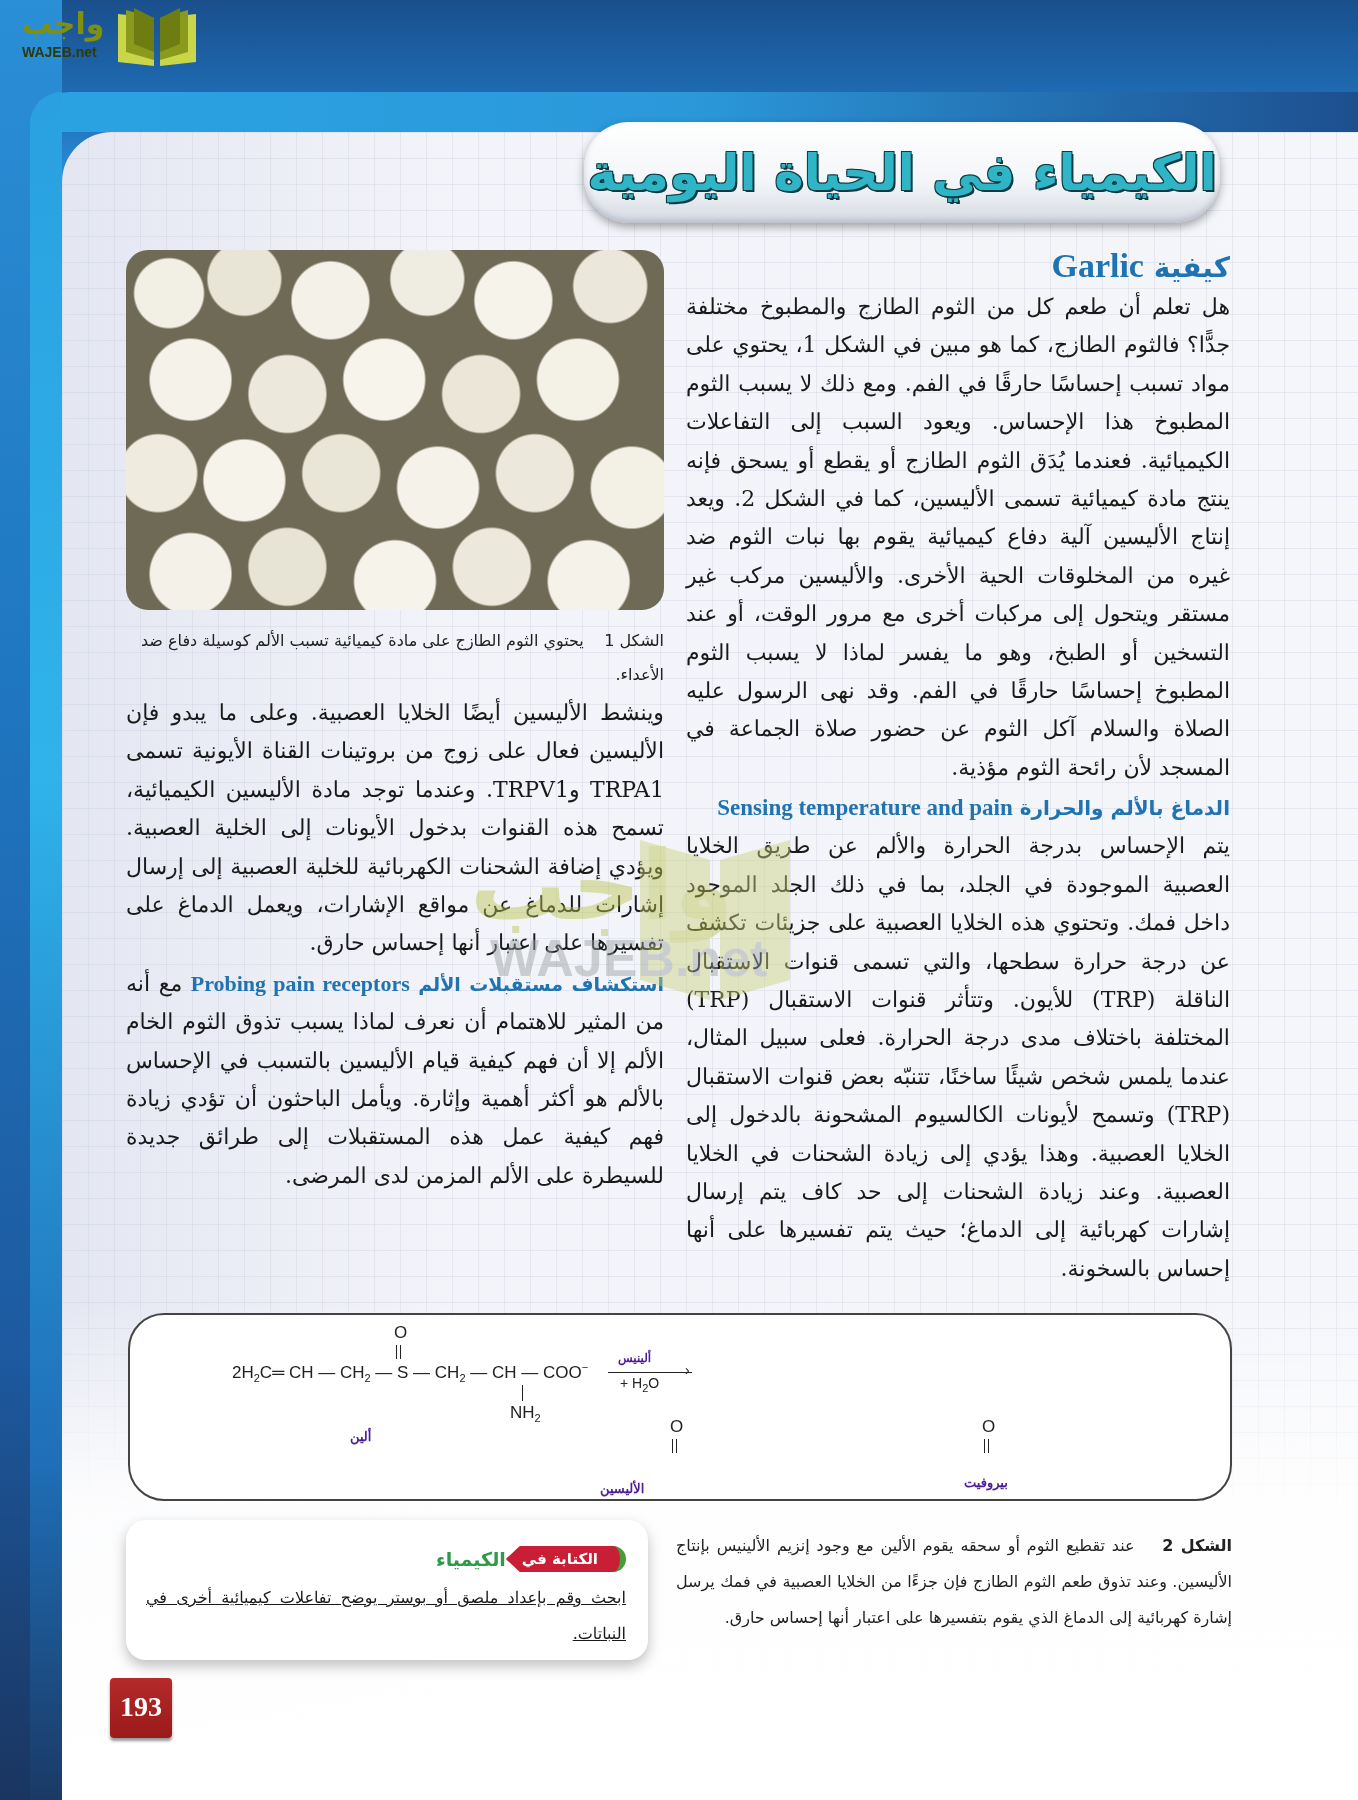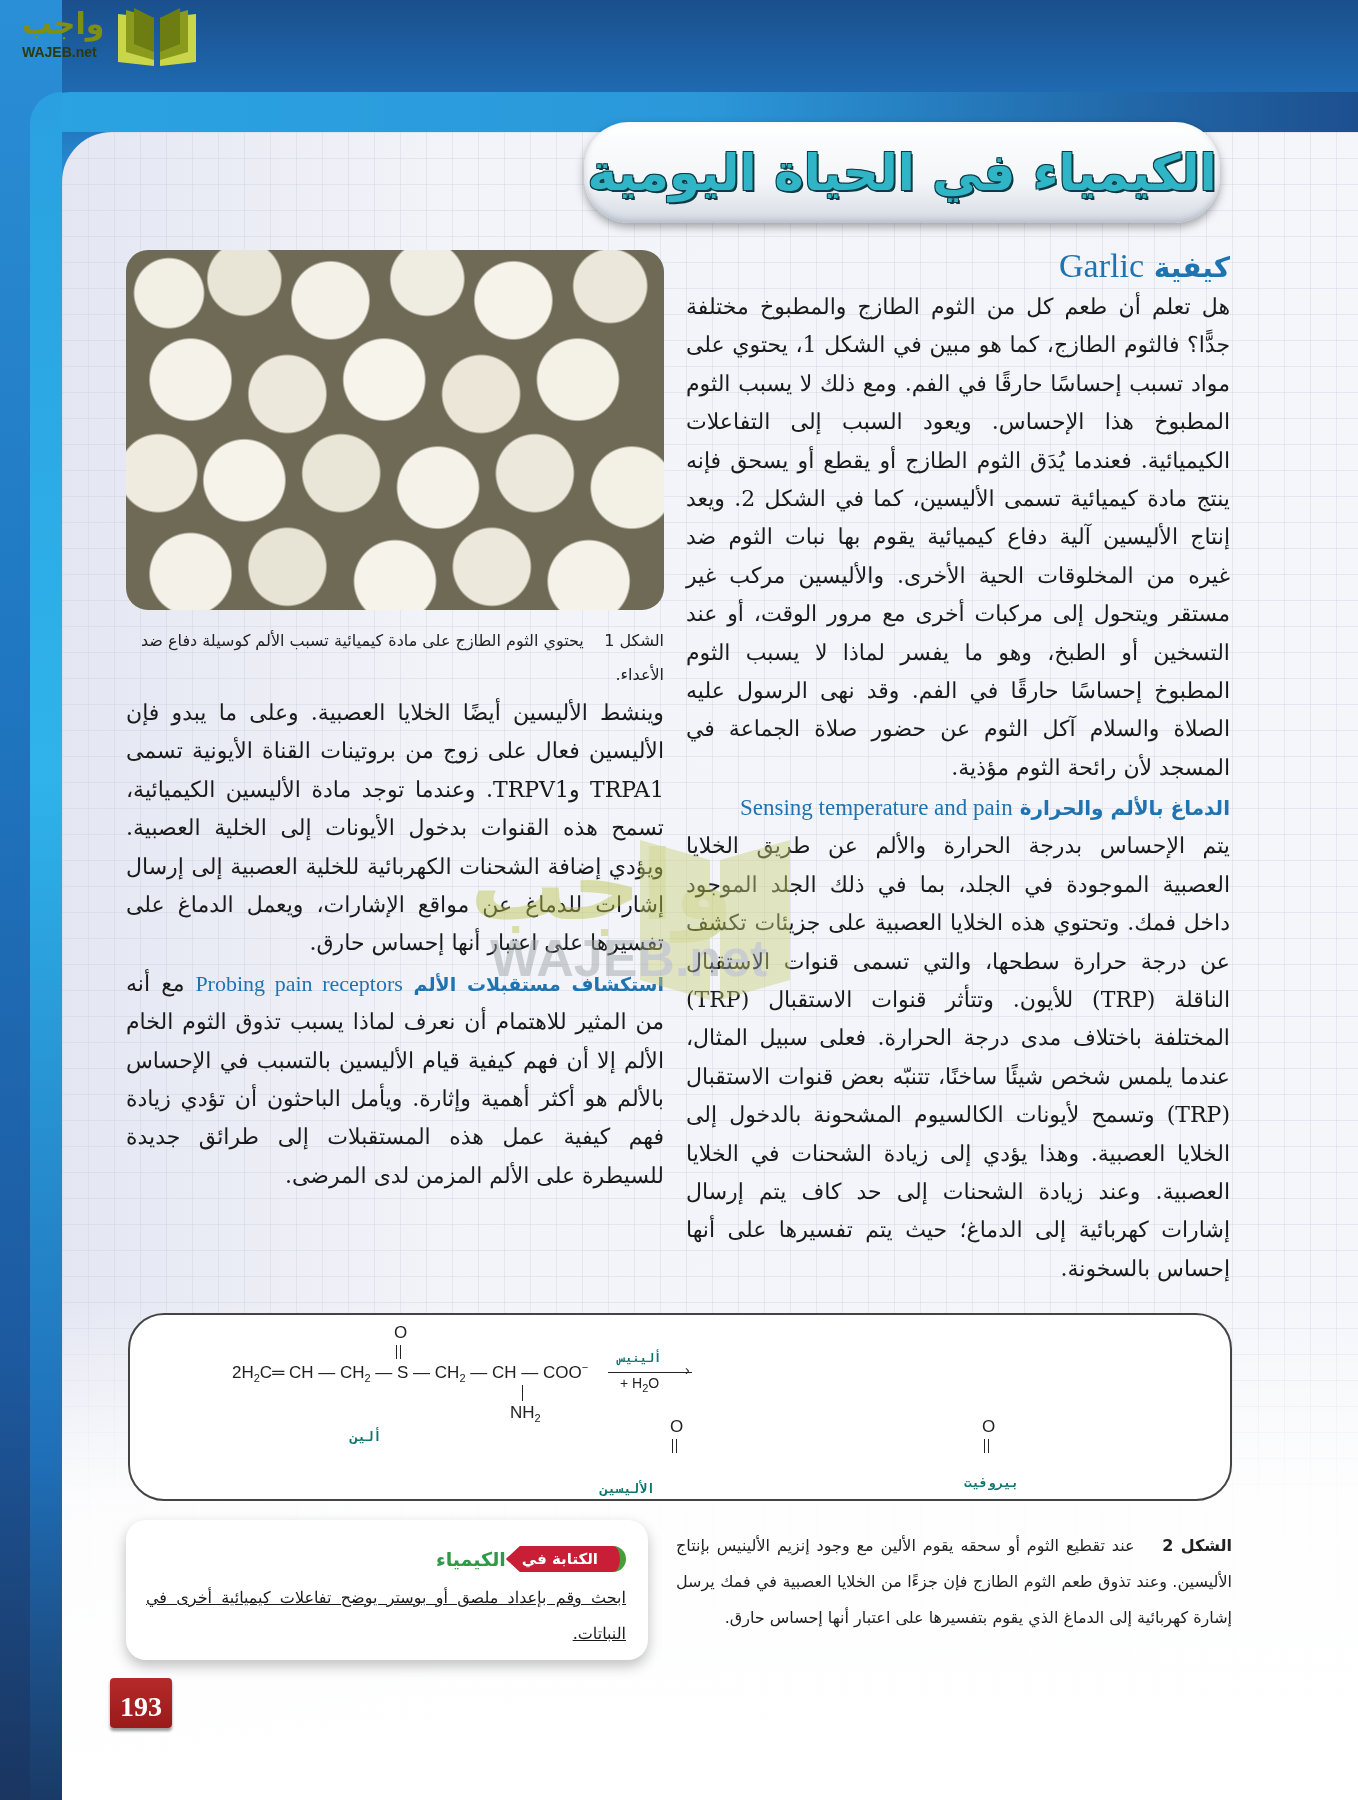--- a/index.html
+++ b/index.html
@@ -98,21 +98,21 @@
 
   .ar {
     direction: rtl; text-align: justify; text-align-last: right;
     font-family: "DejaVu Serif", serif; color: #1a1a1a;
   }
   .body-text { font-size: 22px; line-height: 38.4px; }
   .section-title {
     direction: rtl; text-align: right; color: #1f73b0; font-weight: bold;
     font-family: "DejaVu Sans", sans-serif;
   }
-  .en-title { font-family: "Liberation Serif", serif; font-weight: normal; }
+  .en-title { font-family: "Liberation Serif", serif; font-weight: bold; }
 
   
   .col-right { position: absolute; left: 686px; top: 244px; width: 544px; }
   .garlic-title { font-size: 28px; height: 44px; line-height: 44px; }
   .garlic-title .en-title { font-size: 34px; }
   .sensing-title { font-size: 20px; height: 38px; line-height: 38px; margin-top: 2px; }
   .sensing-title .en-title { font-size: 23px; }
 
   
   .col-left { position: absolute; left: 126px; top: 624px; width: 538px; }
@@ -122,21 +122,21 @@
   .probing-title .en-title { font-size: 22px; }
 
   
   .reaction-box {
     position: absolute; left: 128px; top: 1313px; width: 1104px; height: 188px;
     border: 2px solid #444; border-radius: 36px; background: #fff;
   }
   .chem { position: absolute; font-family: "Liberation Sans", sans-serif; font-size: 17px; color: #222; white-space: nowrap; }
   .chem sub { font-size: 11px; }
   .chem sup { font-size: 11px; }
-  .chem-label { position: absolute; font-family: Liberation Mono, monospace; font-size: 13px; font-weight: bold; color: #0f766e; direction: rtl; }
+  .chem-label { position: absolute; font-family: Liberation Sans, sans-serif; font-size: 13px; font-weight: bold; color: #4c1d95; direction: rtl; }
   .oxy { position: absolute; font-family: "Liberation Sans", sans-serif; font-size: 17px; color: #222; }
   .dbl { position: absolute; width: 5px; height: 14px; border-left: 1px solid #222; border-right: 1px solid #222; }
   .vline { position: absolute; width: 1px; height: 16px; background: #222; }
   .arrow-line { position: absolute; height: 1px; background: #222; }
 
   
   .fig2 { position: absolute; left: 676px; top: 1528px; width: 556px; font-family: "DejaVu Sans", sans-serif; font-size: 16px; line-height: 36px; color: #222; direction: rtl; text-align: justify; text-align-last: right; }
   .fig2 b { font-weight: bold; }
 
   
@@ -150,21 +150,21 @@
     height: 26px; background: #c91f36; color: #fff; font-family: "DejaVu Sans", sans-serif; font-weight: bold; font-size: 15px;
     padding: 0 22px 0 16px; line-height: 26px; direction: rtl;
     border-right: 6px solid #4a9b3a; border-radius: 0 13px 13px 0;
     clip-path: polygon(14px 0, 100% 0, 100% 100%, 14px 100%, 0 50%);
   }
   .write-chem { color: #2e9a48; font-family: "DejaVu Sans", sans-serif; font-weight: bold; font-size: 19px; margin-right: 0; direction: rtl; }
   .write-text { position: absolute; left: 20px; right: 22px; top: 60px; font-size: 16px; line-height: 36px; text-decoration: underline; }
 
   
   .page-num {
-    position: absolute; left: 110px; top: 1678px; width: 62px; height: 50px;
+    position: absolute; left: 110px; top: 1678px; width: 62px; height: 60px;
     background: linear-gradient(180deg, #b52a2a 0%, #9a1a1a 100%);
     border-radius: 4px; box-shadow: 0 3px 3px rgba(0,0,0,0.4);
     color: #fff; font-family: "Liberation Serif", serif; font-weight: bold; font-size: 28px;
     text-align: center; line-height: 58px;
   }
 
   
   .watermark { position: absolute; left: 470px; top: 830px; width: 260px; height: 170px; pointer-events: none; opacity: 0.45; }
   .wm-ar { position: absolute; left: 0; top: 0; font-size: 96px; font-weight: bold; color: #b9c24a; direction: rtl; font-family: "DejaVu Sans", sans-serif; }
   .wm-en { position: absolute; left: 20px; top: 98px; font-size: 52px; font-weight: bold; color: #98a0a0; font-family: "Liberation Sans", sans-serif; }

